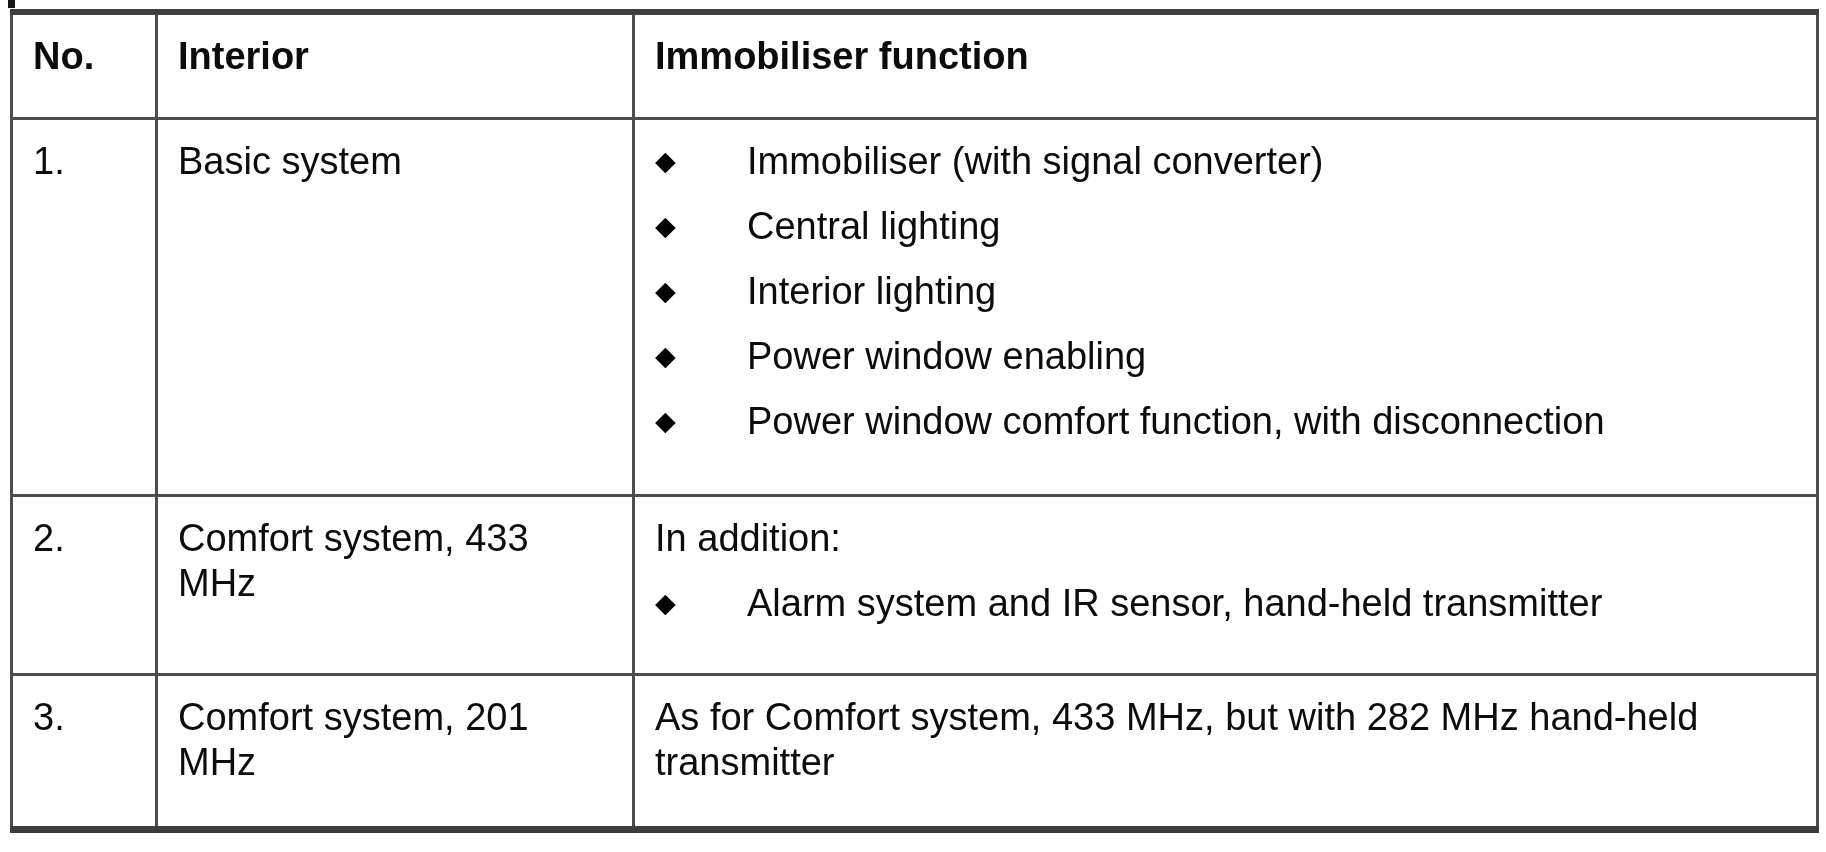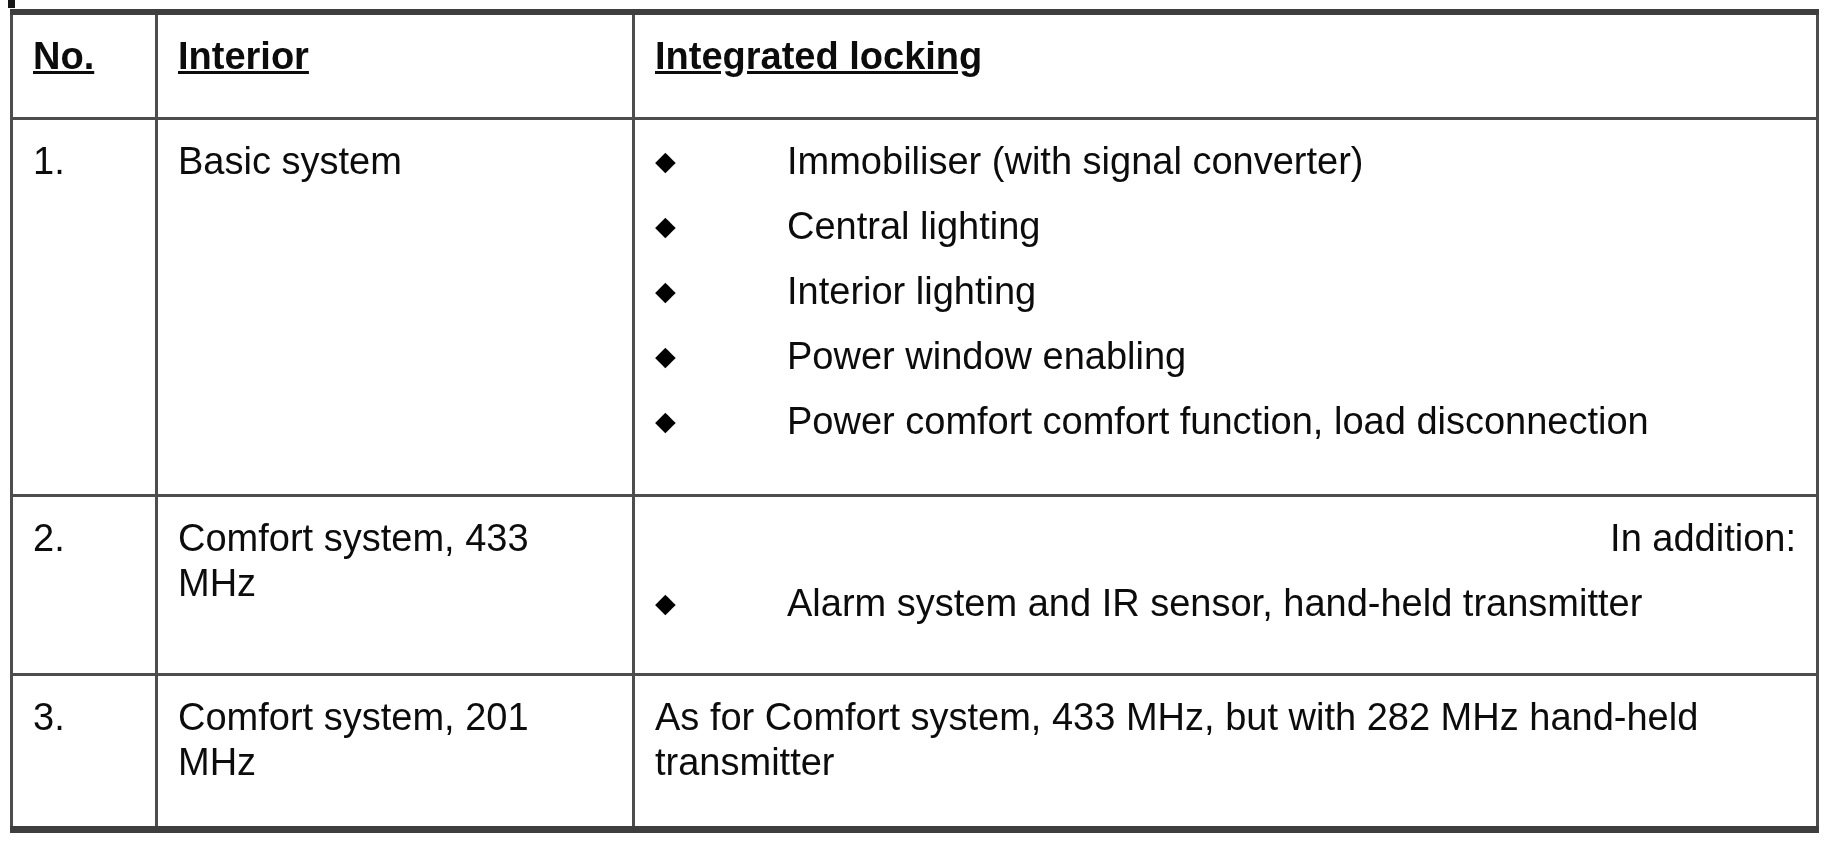--- a/index.html
+++ b/index.html
@@ -39,56 +39,56 @@
   th, td {
     border: 3px solid #4d4d4d;
     vertical-align: top;
     text-align: left;
     padding: 19px 20px 0 20px;
     font-size: 38px;
     line-height: 45px;
     font-weight: 400;
     color: #0c0c0c;
   }
-  th { font-weight: 700; text-decoration: underline; }
+  th { font-weight: 700; }
   td.version-cell { padding-right: 48px; }
   tr.r-head { height: 106px; }
   tr.r1 { height: 377px; }
   tr.r2 { height: 179px; }
   tr.r3 { height: 155px; }
-  .intro-line { margin: 0 0 20px 0; text-align: right; }
+  .intro-line { margin: 0 0 20px 0; }
   .bullet-item {
     display: flex;
     align-items: flex-start;
     margin: 0 0 20px 0;
   }
   .bullet-icon {
     flex: 0 0 92px;
     font-size: 27px;
     line-height: 45px;
     color: #000000;
   }
-  .bullet-text { flex: 1 1 auto; margin-left: 40px; }
+  .bullet-text { flex: 1 1 auto; }
 </style>
 </head>
 <body>
 
 <div class="scan-artifact"></div>
 
 <table class="doc-table">
   <colgroup>
     <col style="width:145px">
     <col style="width:477px">
     <col style="width:1184px">
   </colgroup>
   <thead>
     <tr class="r-head">
       <th>No.</th>
       <th>Interior</th>
-      <th>Integrated locking</th>
+      <th>Immobiliser function</th>
     </tr>
   </thead>
   <tbody>
     <tr class="r1">
       <td>1.</td>
       <td class="version-cell">Basic system</td>
       <td>
         <div class="bullet-item">
           <span class="bullet-icon">◆</span>
           <span class="bullet-text">Immobiliser (with signal converter)</span>
@@ -100,21 +100,21 @@
         <div class="bullet-item">
           <span class="bullet-icon">◆</span>
           <span class="bullet-text">Interior lighting</span>
         </div>
         <div class="bullet-item">
           <span class="bullet-icon">◆</span>
           <span class="bullet-text">Power window enabling</span>
         </div>
         <div class="bullet-item">
           <span class="bullet-icon">◆</span>
-          <span class="bullet-text">Power comfort comfort function, load disconnection</span>
+          <span class="bullet-text">Power window comfort function, with disconnection</span>
         </div>
       </td>
     </tr>
     <tr class="r2">
       <td>2.</td>
       <td class="version-cell">Comfort system, 433 MHz</td>
       <td>
         <div class="intro-line">In addition:</div>
         <div class="bullet-item">
           <span class="bullet-icon">◆</span>

